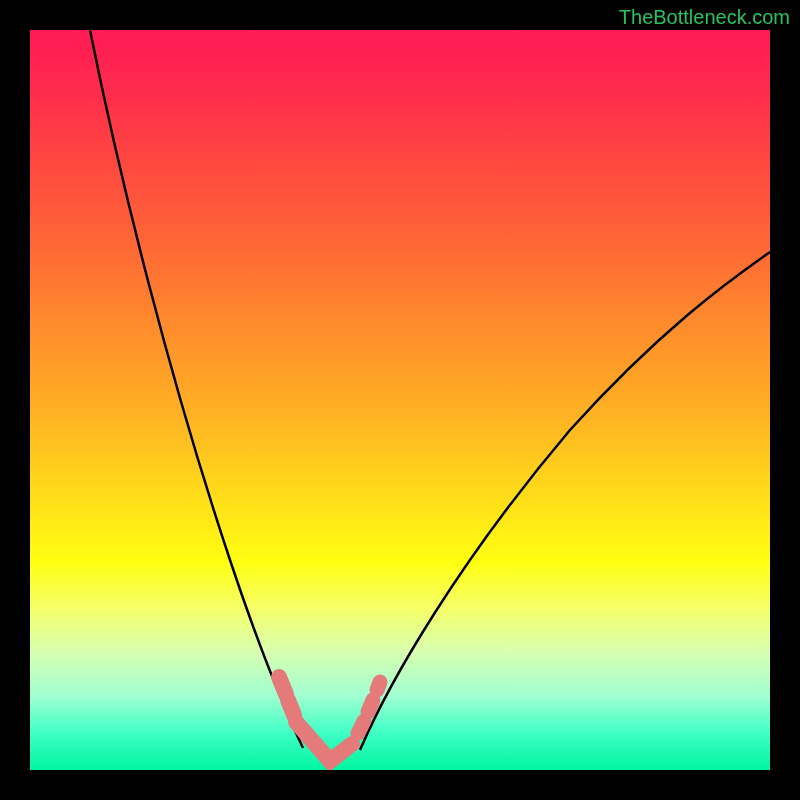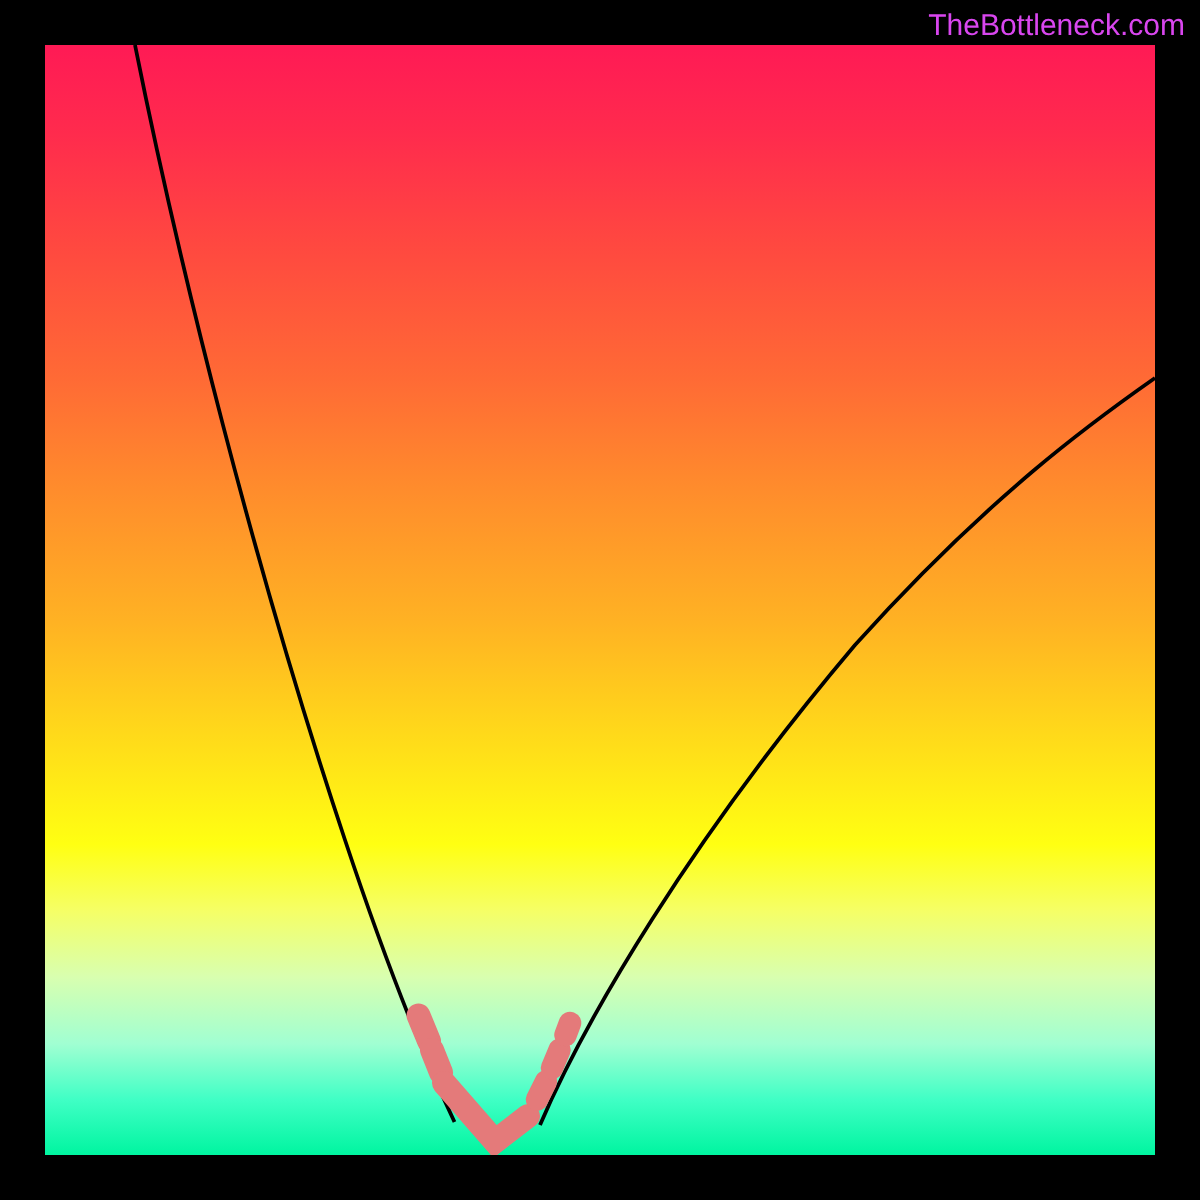--- a/index.html
+++ b/index.html
@@ -8,21 +8,21 @@
     height: 800px;
     background: #000;
     position: relative;
     overflow: hidden;
     font-family: Arial, sans-serif;
   }
   .watermark {
     position: absolute;
     top: 6px;
     right: 10px;
-    color: #d946ef;
+    color: #22c55e;
     font-size: 20px;
     font-weight: 500;
     z-index: 10;
   }
   .plot-area {
     position: absolute;
     left: 30px;
     top: 30px;
     width: 740px;
     height: 740px;

